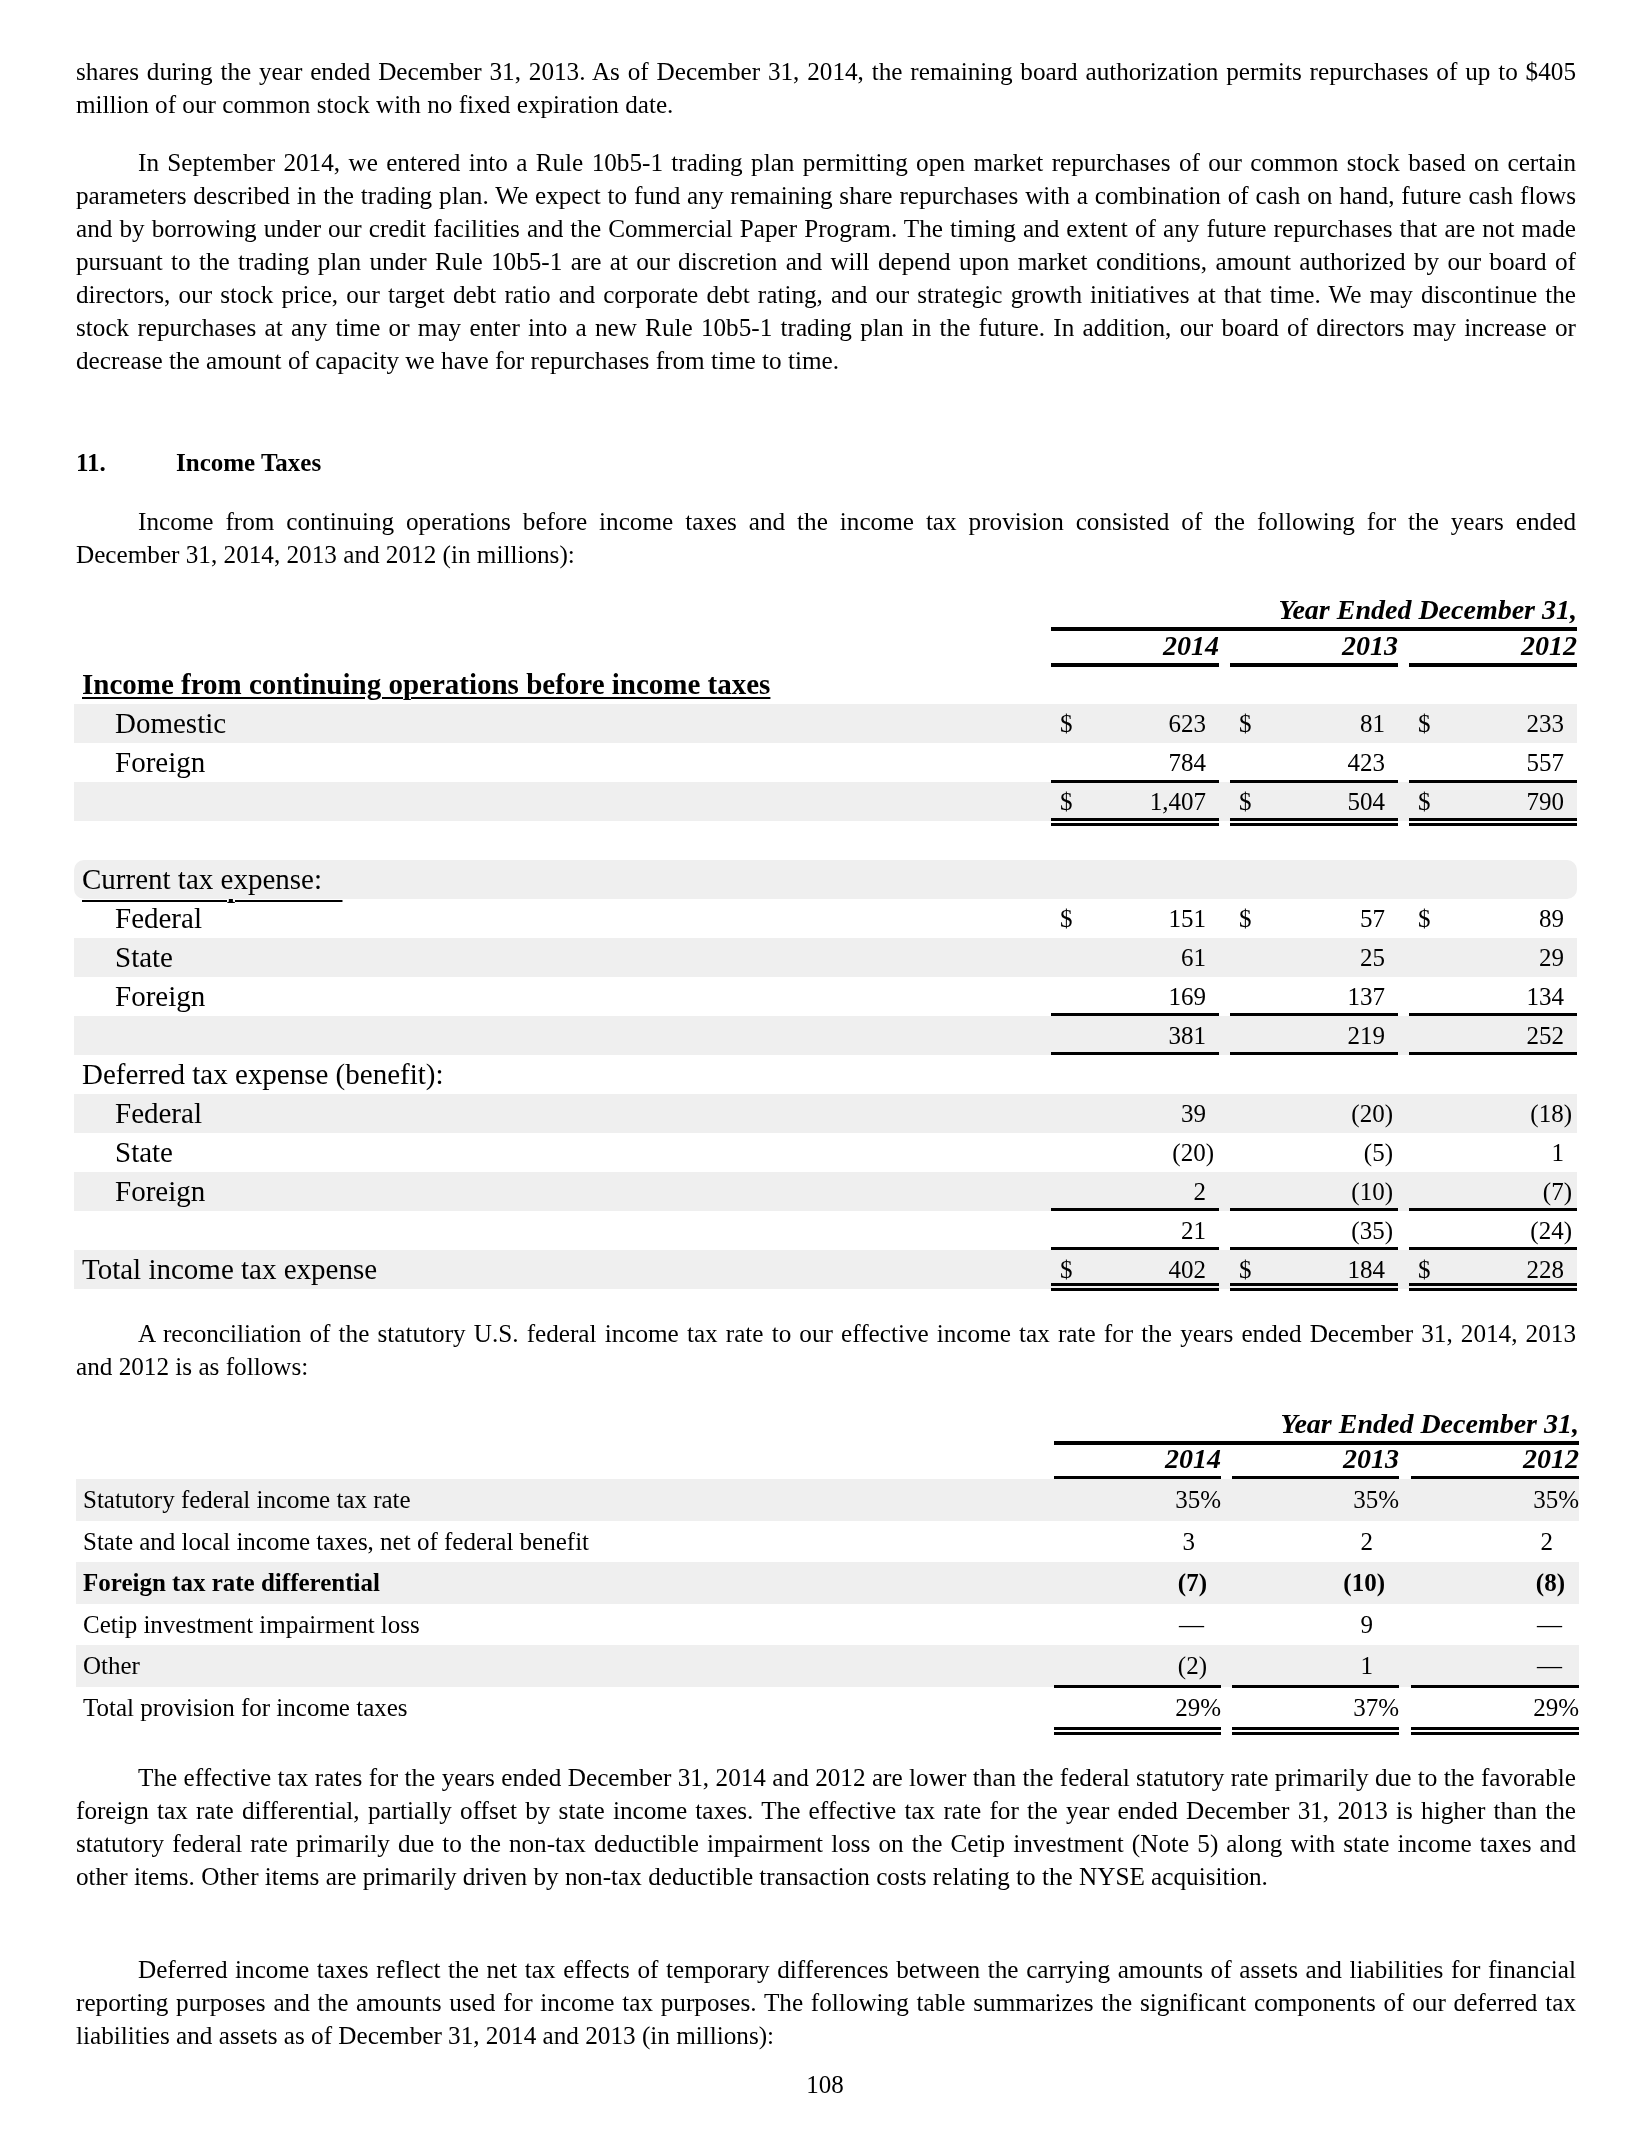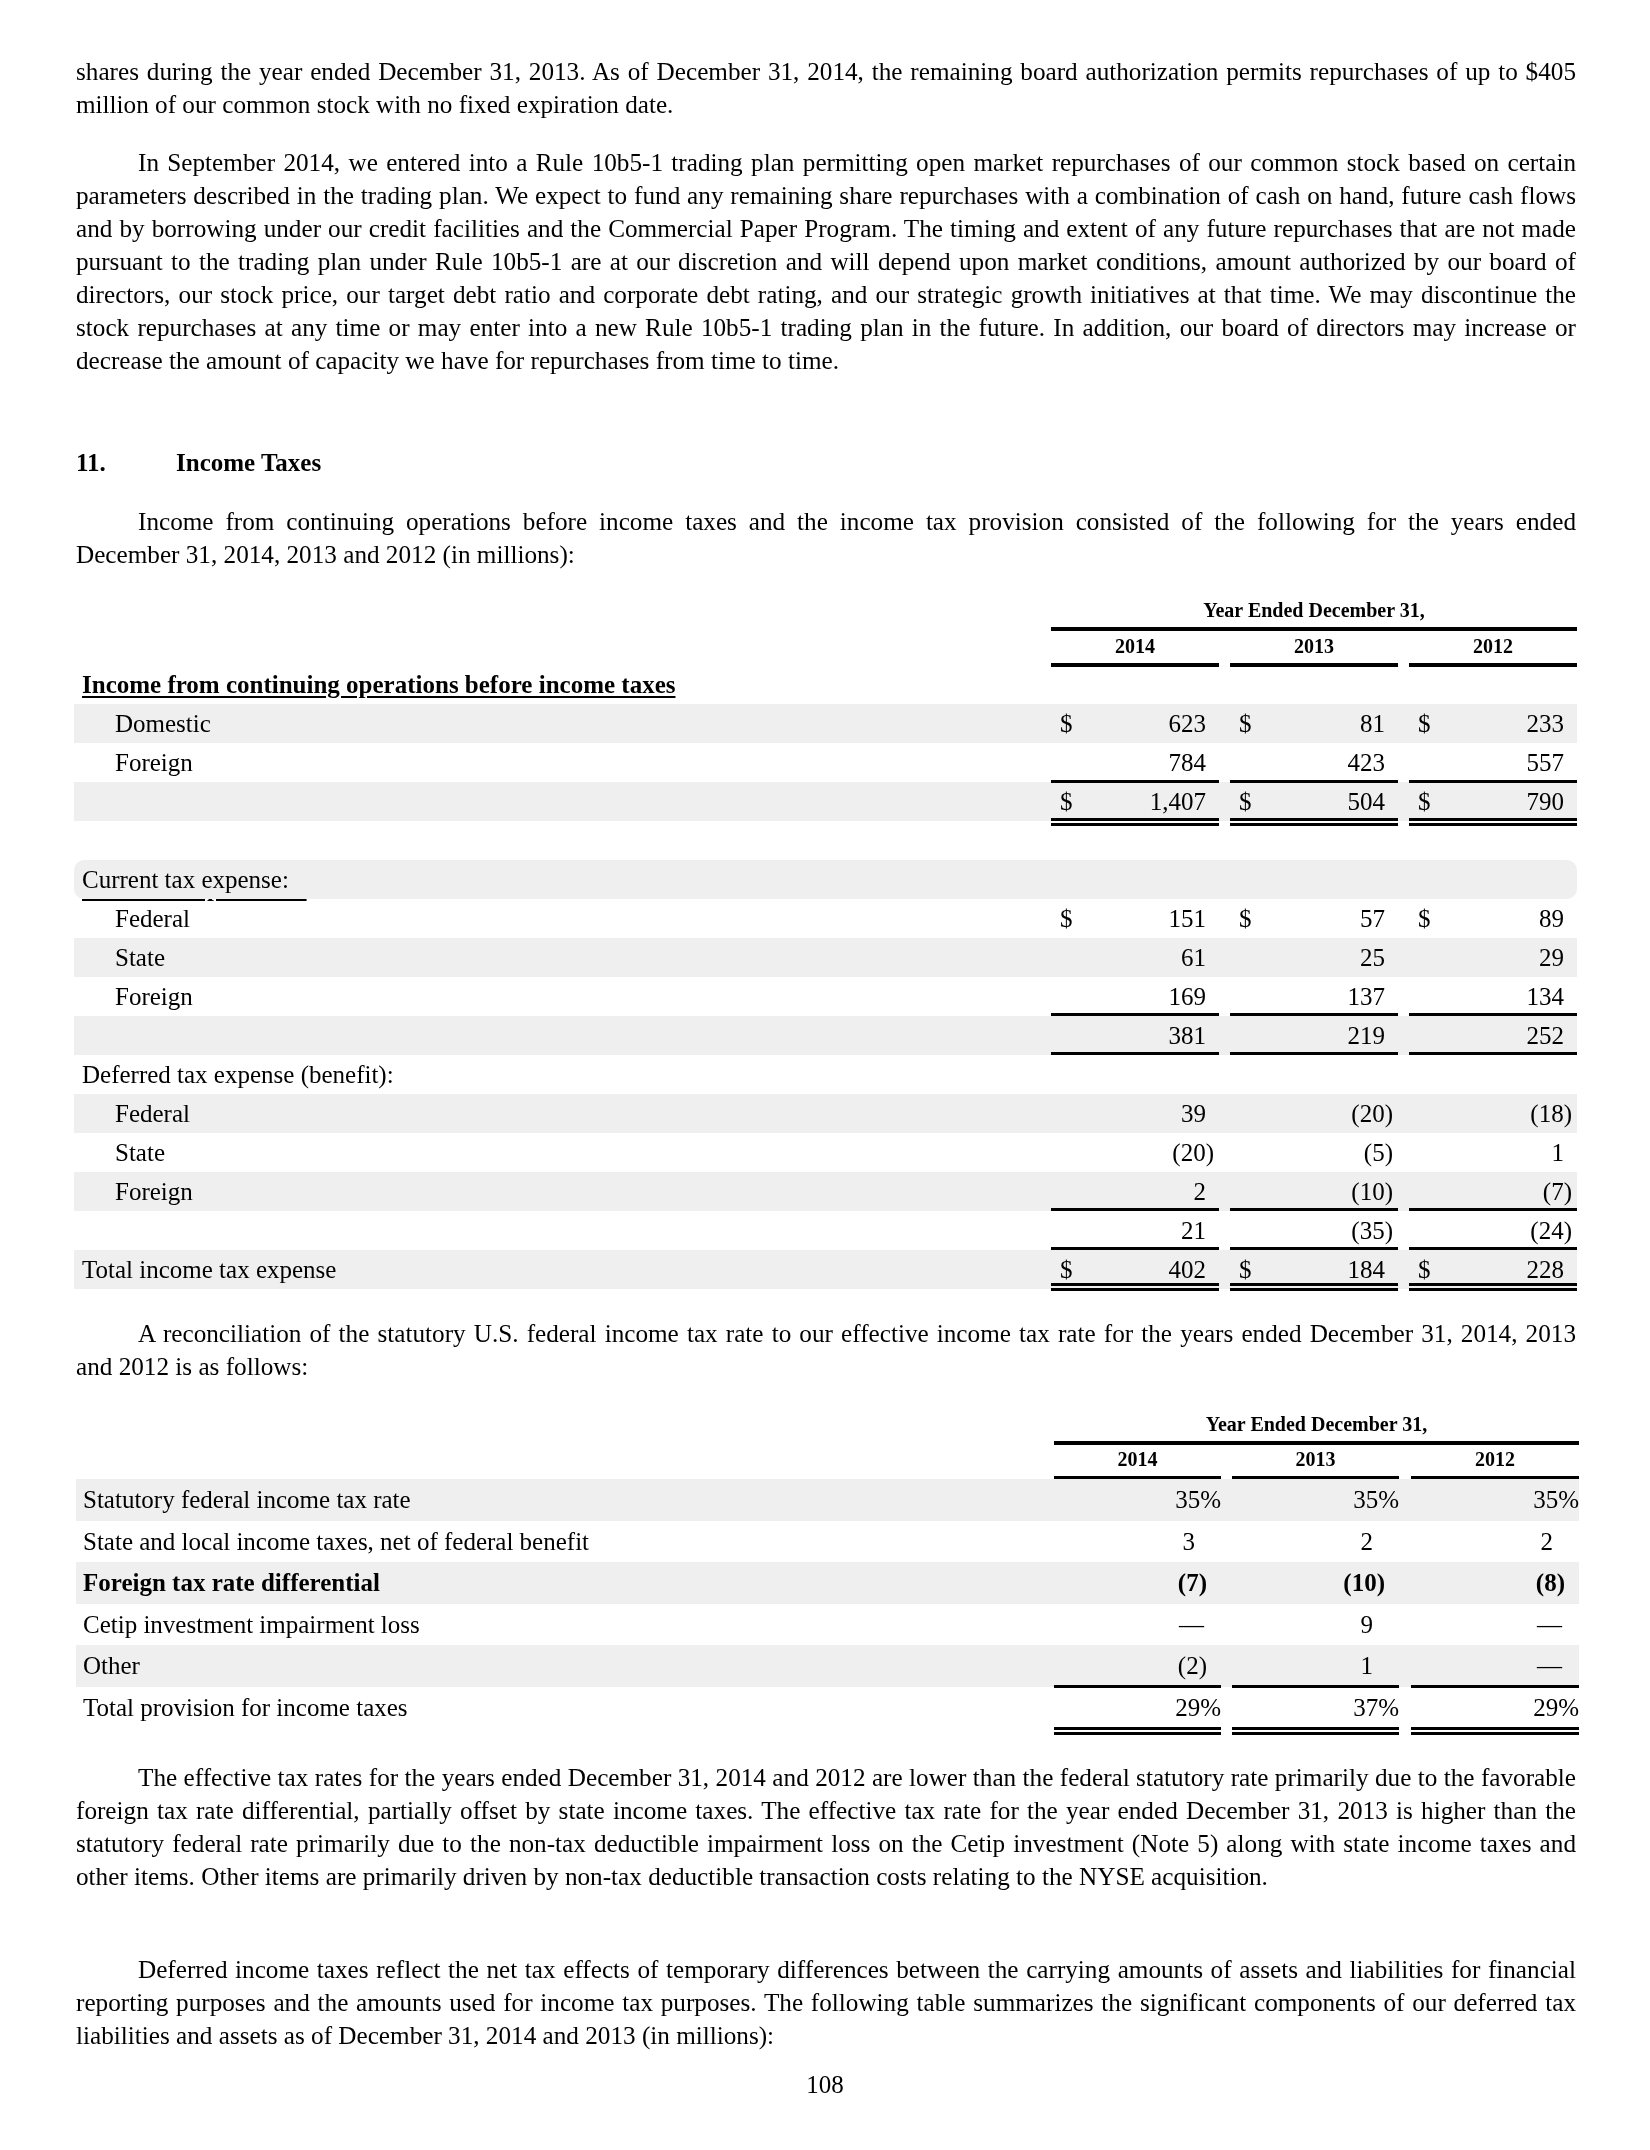--- a/index.html
+++ b/index.html
@@ -3,26 +3,26 @@
 <meta charset="utf-8">
 <style>
   html, body { margin:0; padding:0; background:#ffffff; }
   body { width:1650px; height:2150px; position:relative; overflow:hidden;
          font-family:"Liberation Serif", "DejaVu Serif", serif; color:#000; }
   .para { position:absolute; left:76px; width:1500px; font-size:25.2px; line-height:33px;
           text-indent:62px; margin:0; text-align:justify; text-align-last:left; }
   .para.noindent { text-indent:0; }
   .heading { position:absolute; left:76px; font-size:25px; font-weight:bold; line-height:33px; }
   .heading .num { display:inline-block; width:100px; }
-  .colhdr { position:absolute; font-weight:bold; font-size:20px; text-align:center; line-height:24px; }
+  .colhdr { position:absolute; font-weight:bold; font-size:28px; text-align:right; line-height:24px;font-style:italic; }
   .rule { position:absolute; height:4px; background:#000; }
   .dbl { position:absolute; height:8px; border-top:3px solid #000; border-bottom:3px solid #000; box-sizing:border-box; }
   .row { position:absolute; left:74px; width:1503px; height:39px; }
   .row.shade { background:#efefef; }
-  .row .lbl { position:absolute; top:0; line-height:39px; font-size:25px; white-space:nowrap; }
+  .row .lbl { position:absolute; top:0; line-height:39px; font-size:29px; white-space:nowrap; }
   .row .lbl.indent { left:41px; }
   .row .lbl.flush { left:8px; }
   .row .lbl.bold-u { left:8px; font-weight:bold; text-decoration:underline; text-decoration-thickness:2px; text-underline-offset:3px; }
   .cell { position:absolute; top:0; line-height:39px; font-size:25px; }
   .dol { position:absolute; top:0; line-height:39px; font-size:25px; }
   .rrow { position:absolute; left:76px; width:1503px; height:41.5px; }
   .rrow.shade { background:#efefef; }
   .rrow .lbl { position:absolute; left:7px; top:0; line-height:41.5px; font-size:25px; white-space:nowrap; }
   .rcell { position:absolute; top:0; line-height:41.5px; font-size:25px; text-align:right; }
   .pagenum { position:absolute; left:0; width:1650px; text-align:center; font-size:25px; top:2068px; line-height:33px; }

